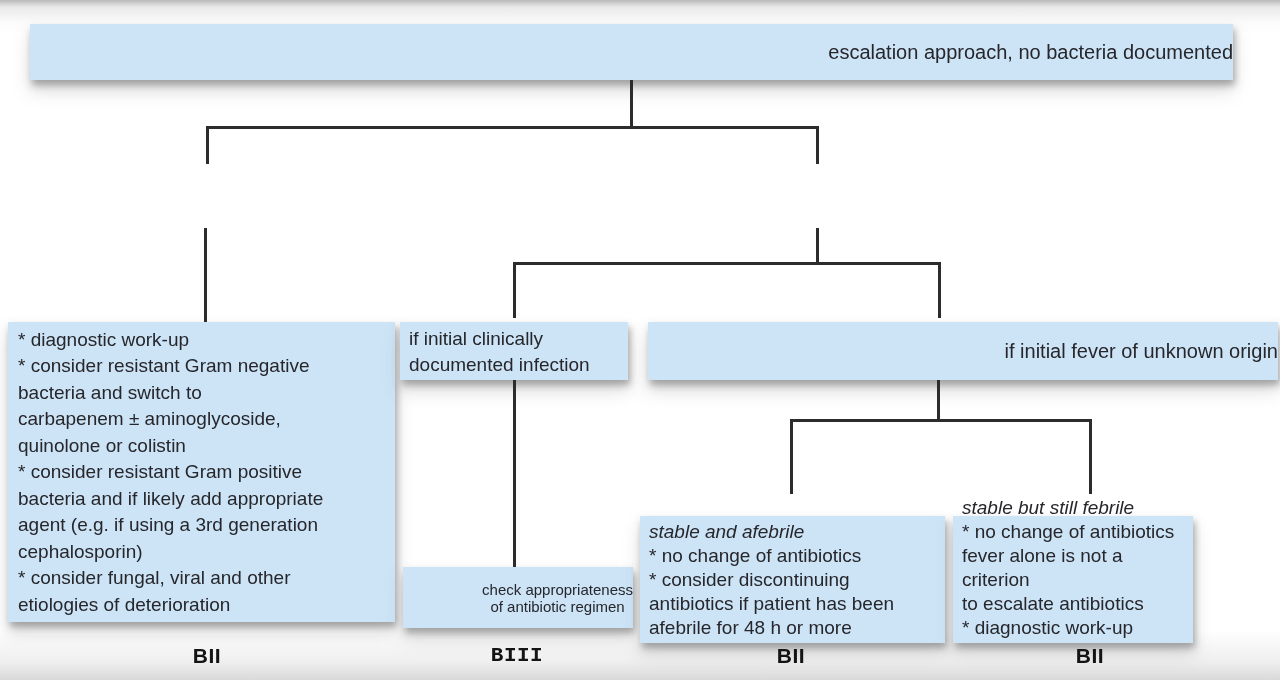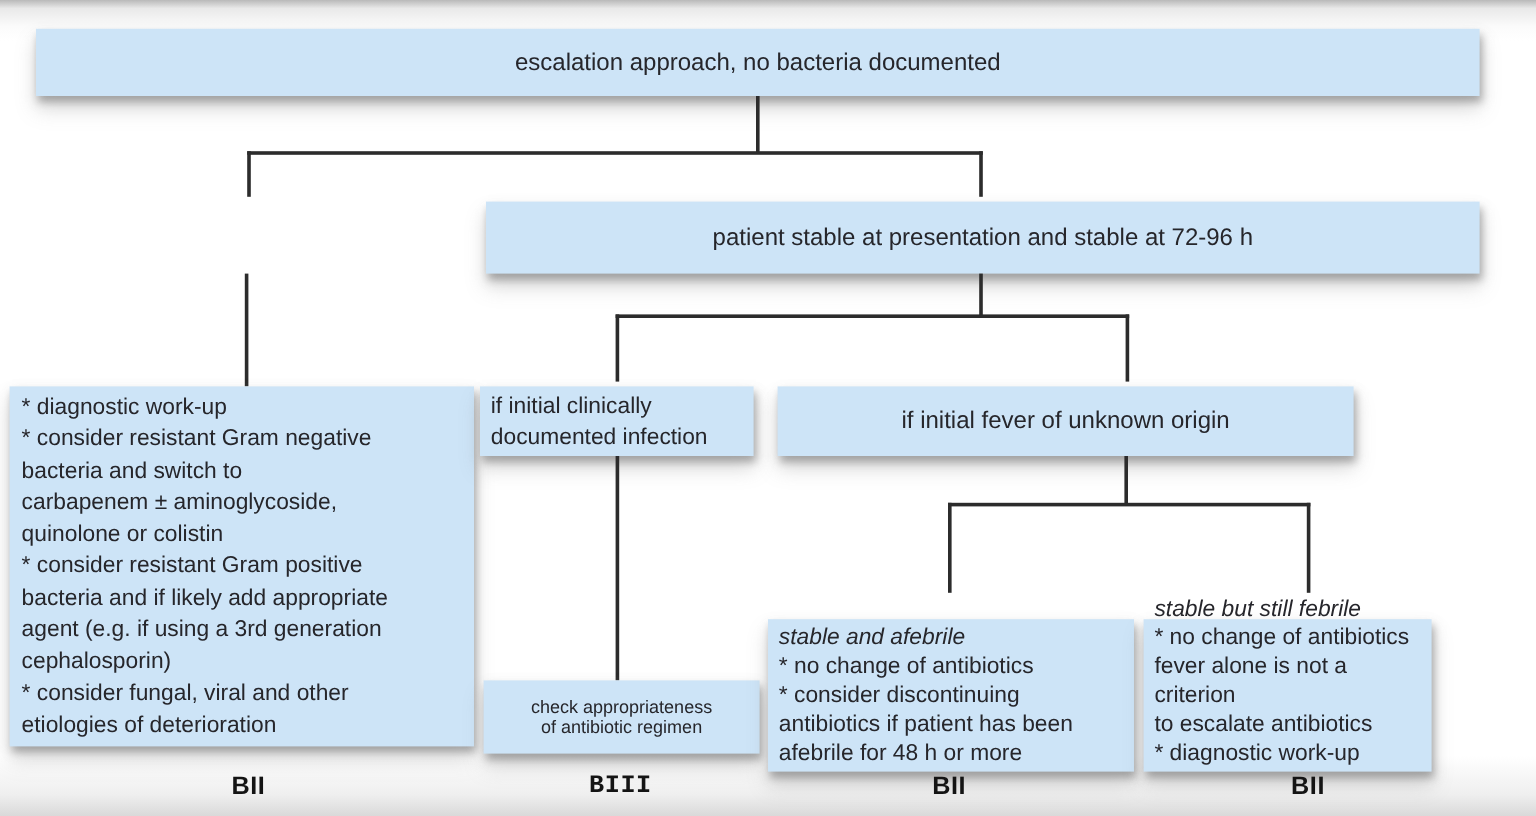--- a/index.html
+++ b/index.html
@@ -7,21 +7,21 @@
     width:1280px; height:680px; overflow:hidden;
     font-family:"Liberation Sans","DejaVu Sans",sans-serif;
     background:linear-gradient(180deg,#b9b9b9 0px,#e9e9e9 7px,#fbfbfb 22px,#ffffff 34px,#ffffff 630px,#efefef 662px,#d9d9d9 680px);
   }
   .canvas { position:relative; width:1280px; height:680px; }
   .box {
     position:absolute; box-sizing:border-box;
     background:#cde4f7; color:#26262b;
     box-shadow:2px 5px 7px rgba(110,110,110,0.55), 0 11px 16px rgba(140,140,140,0.30);
   }
-  .ctr { display:flex; align-items:center; justify-content:center; text-align:center; font-size:20px; }
+  .ctr { display:flex; align-items:center; justify-content:flex-end; text-align:center; font-size:20px; }
   .lft { display:flex; flex-direction:column; justify-content:flex-end; text-align:left; font-size:19px; }
   .txt { white-space:pre-line; }
   .body-txt { white-space:pre-line; }
   .it { font-style:italic; }
   .vline { position:absolute; width:3px; background:#2c2c2c; }
   .hline { position:absolute; height:3px; background:#2c2c2c; }
   .grade { position:absolute; transform:translateX(-50%); font-weight:bold; font-size:21px; color:#141414; letter-spacing:0.5px; }
   .big { line-height:26.5px; padding:4px 10px; }
   .two-line { line-height:26px; padding:2px 9px; }
   .five-line { line-height:24px; padding:3px 9px; font-size:19px;margin-top:18px; }
@@ -33,23 +33,20 @@
 
   <div class="box ctr" style="left:30px;top:24px;width:1203px;height:56px;">
     <span class="txt">escalation approach, no bacteria documented</span>
   </div>
 
   <div class="vline" style="left:630px;top:80px;height:48px;"></div>
   <div class="hline" style="left:206px;top:126px;width:613px;"></div>
   <div class="vline" style="left:206px;top:126px;height:38px;"></div>
   <div class="vline" style="left:816px;top:126px;height:38px;"></div>
 
-  <div class="box ctr" style="left:405px;top:168px;width:828px;height:60px;">
-    <span class="txt">patient stable at presentation and stable at 72-96 h</span>
-  </div>
 
   <div class="vline" style="left:204px;top:228px;height:94px;"></div>
 
   <div class="vline" style="left:816px;top:228px;height:36px;"></div>
   <div class="hline" style="left:513px;top:262px;width:428px;"></div>
   <div class="vline" style="left:513px;top:262px;height:56px;"></div>
   <div class="vline" style="left:938px;top:262px;height:56px;"></div>
 
   <div class="box lft big" style="left:8px;top:322px;width:387px;height:300px;">
     <span class="txt">* diagnostic work-up
@@ -62,21 +59,21 @@
 agent (e.g. if using a 3rd generation
 cephalosporin)
 * consider fungal, viral and other
 etiologies of deterioration</span>
   </div>
 
   <div class="box lft two-line" style="left:400px;top:322px;width:228px;height:58px;">
     <span class="txt">if initial clinically
 documented infection</span>
   </div>
-  <div class="box ctr" style="left:648px;top:322px;width:480px;height:58px;">
+  <div class="box ctr" style="left:648px;top:322px;width:630px;height:58px;">
     <span class="txt">if initial fever of unknown origin</span>
   </div>
 
   <div class="vline" style="left:513px;top:380px;height:187px;"></div>
 
   <div class="vline" style="left:937px;top:380px;height:41px;"></div>
   <div class="hline" style="left:790px;top:419px;width:302px;"></div>
   <div class="vline" style="left:790px;top:419px;height:75px;"></div>
   <div class="vline" style="left:1089px;top:419px;height:75px;"></div>
 

